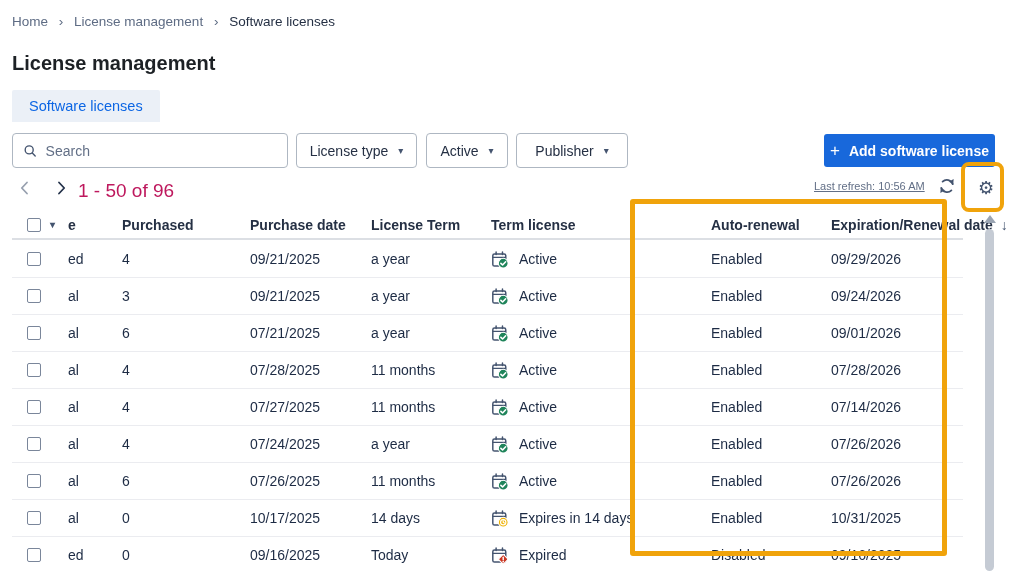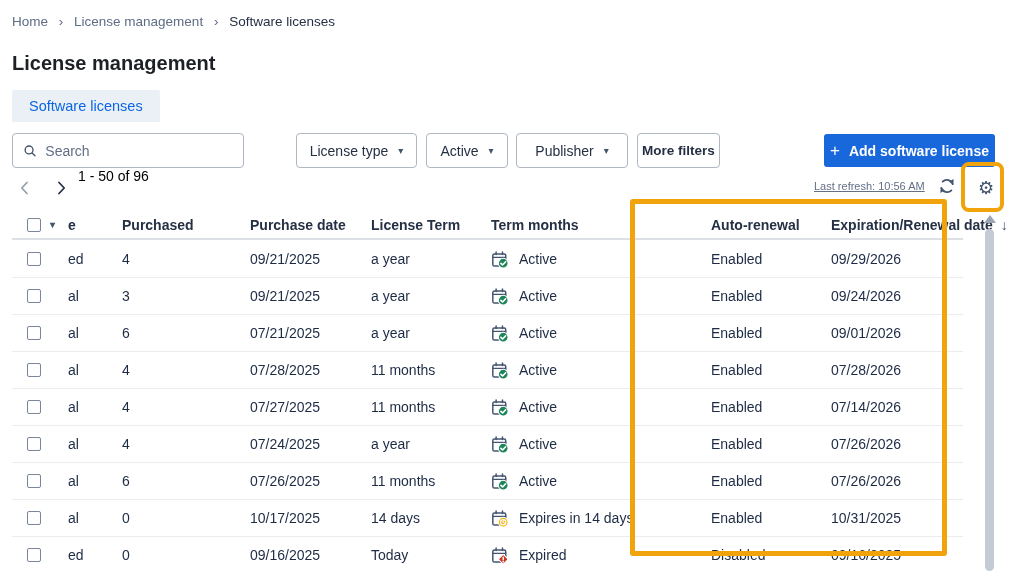--- a/index.html
+++ b/index.html
@@ -12,42 +12,42 @@
   .breadcrumb { position:absolute; left:12px; top:14px; font-size:13.5px; color:#5E6C84; }
   .breadcrumb .sep { margin:0 7px; color:#5E6C84; }
   .breadcrumb .crumb { color:#5E6C84; cursor:pointer; }
   .breadcrumb .crumb.last { color:#253044; }
   
   .page-title { position:absolute; left:12px; top:52px; font-size:20px; font-weight:bold; color:#1D2125; }
   
   .tab { position:absolute; left:12px; top:90px; height:32px; padding:0 17px; display:flex; align-items:center;
          background:#EBF0F7; color:#0C66E4; font-size:14.5px; border-radius:2px 2px 0 0; cursor:pointer; }
   
-  .search-box { position:absolute; left:12px; top:133px; width:232px; height:35px; border:1px solid #AEB7C2;
+  .search-box { position:absolute; left:12px; top:133px; width:276px; height:35px; border:1px solid #AEB7C2;
                 border-radius:4px; display:flex; align-items:center; padding:0 10px; gap:8px; background:#fff; }
   .search-box input { border:none; outline:none; font-size:14px; width:100%; color:#1D2B44;
                       font-family:"Liberation Sans",sans-serif; background:transparent; }
   .search-box input::placeholder { color:#626F86; }
   .btn { position:absolute; top:133px; height:35px; border:1px solid #AEB7C2; border-radius:4px; background:#fff;
          display:flex; align-items:center; justify-content:center; gap:10px; font-size:14px; color:#253044;
          cursor:pointer; }
   .btn .caret { font-size:10px; color:#44546F; line-height:1; }
   #filter-license-type { left:296px; width:121px; }
   #filter-usage       { left:426px; width:82px; }
   #filter-publisher   { left:516px; width:112px; }
   #btn-more-filters   { left:637px; width:83px; font-weight:bold; font-size:13.5px; }
   .add-btn { position:absolute; left:824px; top:134px; width:171px; height:33px; border:none; border-radius:3px;
              display:flex; align-items:center; justify-content:center; gap:9px; color:#fff; font-size:14px;
              font-weight:bold; cursor:pointer; }
   .add-btn .plus { font-size:17px; font-weight:normal; line-height:1; }
   
   .pager-prev, .pager-next { position:absolute; top:178px; width:20px; height:20px; display:flex; align-items:center;
                              justify-content:center; cursor:pointer; }
   .pager-prev { left:14px; } .pager-next { left:51px; }
-  .pager-range { position:absolute; left:78px; top:168px; font-size:14px; color:#000000; }
+  .pager-range { position:absolute; left:78px; top:180px; font-size:19px; color:#be185d; }
   .last-refresh { position:absolute; left:814px; top:180px; font-size:11px; color:#626F86;text-decoration:underline; }
   .refresh-btn { position:absolute; left:938px; top:177px; width:20px; height:20px; cursor:pointer; }
   .gear-btn { position:absolute; left:975px; top:176px; width:22px; height:24px; font-size:18px; color:#44546F;
               display:flex; align-items:center; justify-content:center; cursor:pointer; }
   
   .thead { position:absolute; left:12px; top:211px; width:951px; height:29px; display:flex; align-items:center;
            border-bottom:2px solid #DCDFE4; font-size:14px; font-weight:bold; color:#253044; }
   .tbody { position:absolute; left:12px; top:241px; width:951px; }
   .trow  { display:flex; align-items:center; height:37px; border-bottom:1px solid #EBECF0; font-size:14px; color:#1D2B44; }
   .col { flex:none; display:flex; align-items:center; }
@@ -101,23 +101,20 @@
     <span class="caret">▾</span>
   </div>
   <div class="btn" id="filter-usage">
     <span>Active</span>
     <span class="caret">▾</span>
   </div>
   <div class="btn" id="filter-publisher">
     <span>Publisher</span>
     <span class="caret">▾</span>
   </div>
-  <div class="btn" id="btn-more-filters">
-    <span>More filters</span>
-  </div>
 
   <button class="add-btn" id="add-license-btn" style="background: rgb(24, 104, 219);">
     <span class="plus">+</span>
     <span>Add software license</span>
   </button>
 
   <div class="pager-prev">
     <svg width="9" height="14" viewBox="0 0 9 14">
       <polyline points="7,1.5 1.8,7 7,12.5" fill="none" stroke="#97A0AF" stroke-width="1.8" stroke-linecap="round" stroke-linejoin="round"></polyline>
     </svg>
@@ -144,21 +141,21 @@
 
   <div class="thead">
     <div class="col c-check">
       <span class="checkbox"></span>
       <span class="hdr-caret">▾</span>
     </div>
     <div class="col c-name">e</div>
     <div class="col c-purchased">Purchased</div>
     <div class="col c-pdate">Purchase date</div>
     <div class="col c-term">License Term</div>
-    <div class="col c-status">Term months</div>
+    <div class="col c-status">Term license</div>
     <div class="col c-renew">Auto-renewal</div>
     <div class="col c-exp">
       <span>Expiration/Renewal date</span>
       <span class="sort-arrow">↓</span>
     </div>
   </div>
 
   <div class="tbody" id="tbody">
       <div class="trow">
         <div class="col c-check">

